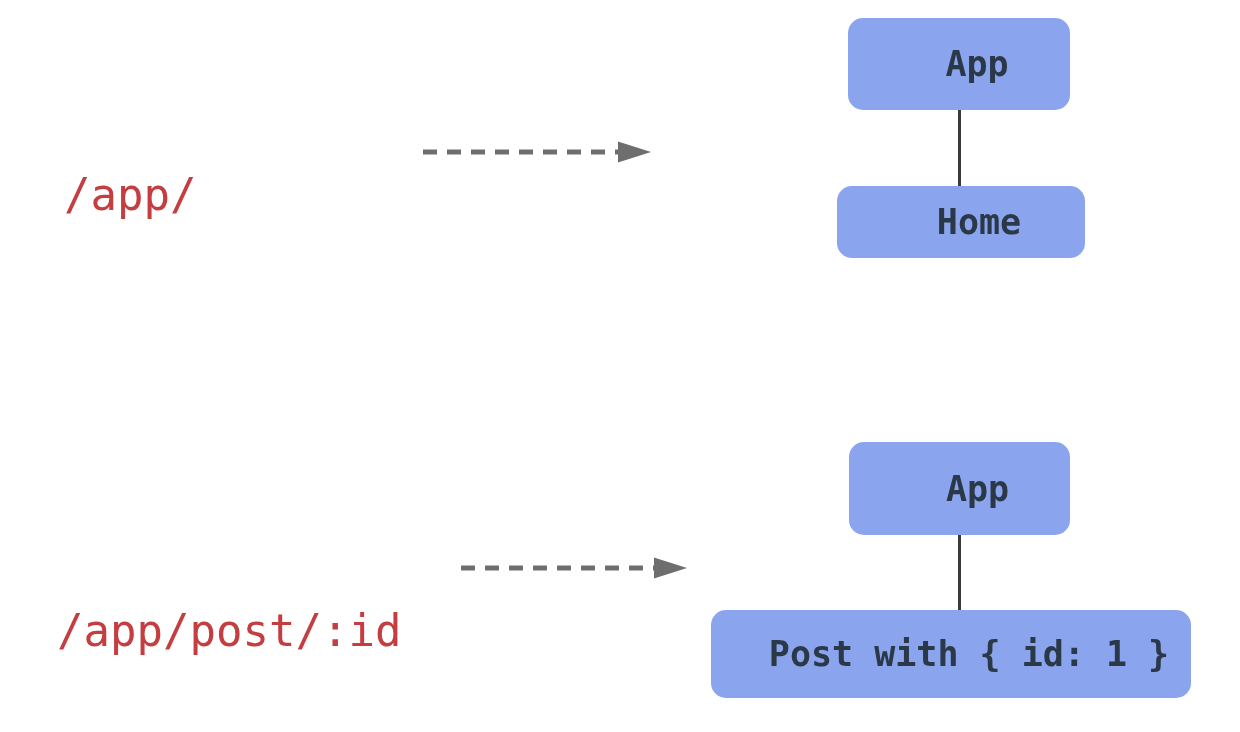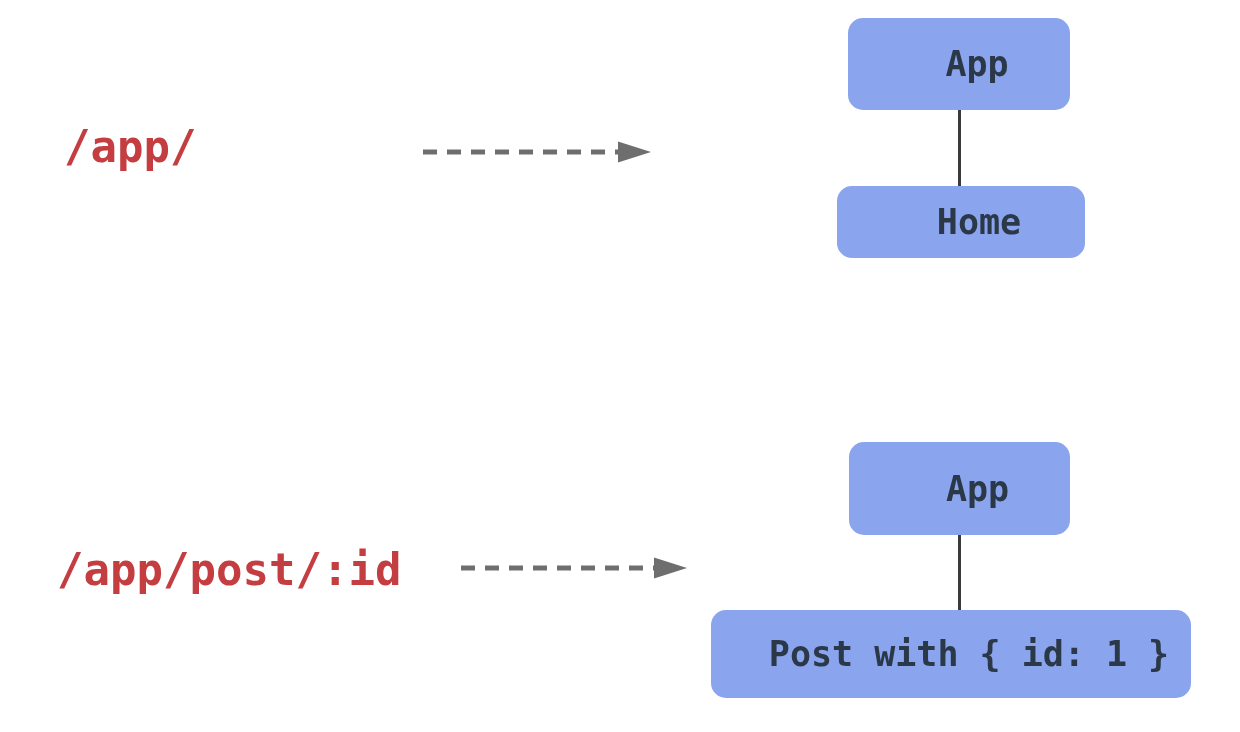--- a/index.html
+++ b/index.html
@@ -16,24 +16,25 @@
     position:relative;
     width:1240px;
     height:732px;
     background:var(--background);
     overflow:hidden;
     font-family:"DejaVu Sans Mono","Liberation Mono",monospace;
   }
   .route-label{
     position:absolute;
     font-size:44px;
-    font-weight:bold;
+    font-weight:normal;
     line-height:1.3;
     color:var(--route-text);
     white-space:nowrap;
+    margin-top:48px;
   }
   .arrow{
     position:absolute;
     display:block;
   }
   .node{
     position:absolute;
     background:var(--node-fill);
     border-radius:15px;
     display:flex;
@@ -66,21 +67,21 @@
   <div>
     <div class="node" style="left:848px;top:18px;width:222px;height:92px;">
       <span>App</span>
     </div>
     <div class="connector" style="left:958px;top:110px;height:76px;"></div>
     <div class="node" style="left:837px;top:186px;width:248px;height:72px;">
       <span>Home</span>
     </div>
   </div>
 
-  <div class="route-label" style="left:57px;top:541px;">/app/post/:id</div>
+  <div class="route-label" style="left:57px;top:554px;">/app/post/:id</div>
 
   <svg class="arrow" style="left:459px;top:553px;" width="230" height="30" viewBox="0 0 230 30" aria-hidden="true">
     <line x1="2" y1="15" x2="196" y2="15" stroke="var(--arrow)" stroke-width="5" stroke-dasharray="14 10"></line>
     <polygon points="195,4.5 228,15 195,25.5" fill="var(--arrow)"></polygon>
   </svg>
 
   <div>
     <div class="node" style="left:849px;top:442px;width:221px;height:93px;">
       <span>App</span>
     </div>

